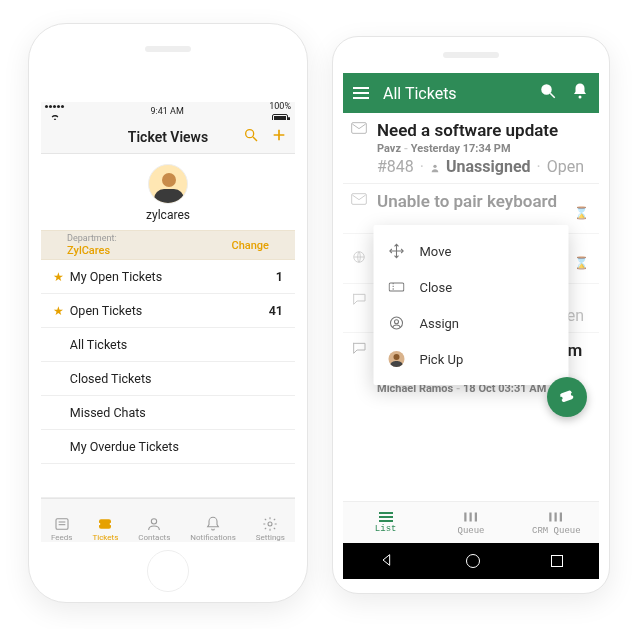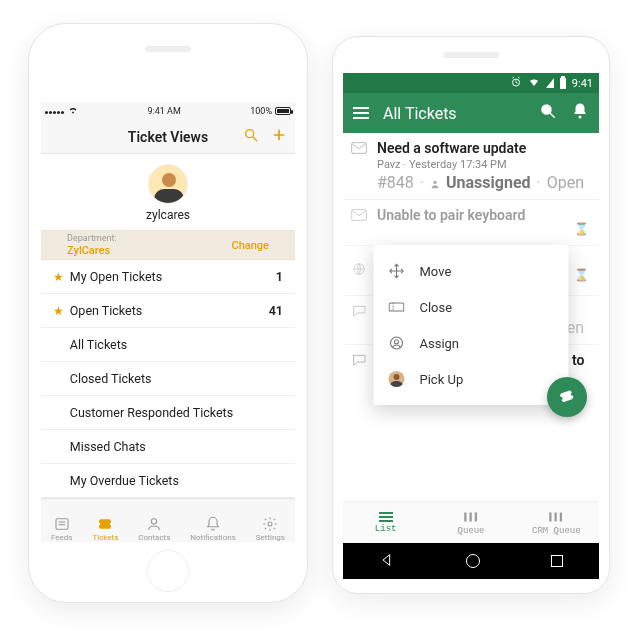--- a/index.html
+++ b/index.html
@@ -41,21 +41,21 @@
     position: absolute; bottom: 10px; left: 50%; transform: translateX(-50%);
     width: 42px; height: 42px; border: 1px solid #eee; border-radius: 50%;
   }
 
   
   .ios-status {
     height: 18px; display: flex; justify-content: space-between; align-items: center;
     padding: 0 4px; font-size: 9px; color: #222;
     background: #f7f7f7;
   }
-  .ios-status .left, .ios-status .right { display: flex; align-items: center; gap: 3px; }
+  .ios-status .left, .ios-status .right { display: flex; align-items: center; gap: 3px; flex-direction: column; }
   .dots span { width:3px; height:3px; background:#222; border-radius:50%; display:inline-block; margin-right:1px;}
   .wifi-ios svg { width:10px; height:8px; }
   .batt { display:flex; align-items:center; gap:2px;}
   .batt .shell { width:16px; height:8px; border:1px solid #222; border-radius:2px; position:relative;}
   .batt .shell::after { content:""; position:absolute; right:-3px; top:2px; width:2px; height:4px; background:#222; border-radius:1px;}
   .batt .fill { position:absolute; left:1px; top:1px; bottom:1px; width:12px; background:#222;}
 
   
   .ios-nav {
     height: 34px; background:#f7f7f7; border-bottom:1px solid #e5e5e5;
@@ -135,22 +135,22 @@
   .and-appbar .title{ flex:1;}
   .and-appbar svg{ width:18px; height:18px; fill:#fff;}
 
   .and-body{ flex:1; position:relative; background:#fff;}
   .ticket{
     padding:7px 12px 7px 34px; border-bottom:1px solid #f0f0f0; position:relative;
     color:#666;
   }
   .ticket .ico{ position:absolute; left:8px; top:8px; color:#bbb;}
   .ticket .ico svg{ width:16px; height:14px;}
-  .ticket .t-title{ color:#222; font-size:14px; font-weight:600; margin-bottom:2px;}
-  .ticket .t-sub{ font-size:11px; color:#888;}
+  .ticket .t-title{ color:#222; font-size:17px; font-weight:600; margin-bottom:2px;}
+  .ticket .t-sub{ font-size:11px; color:#888;font-weight:bold;}
   .ticket .t-meta{ font-size:16px; color:#aaa; margin-top:2px; display:flex; align-items:center; gap:6px;}
   .ticket .hourglass{ position:absolute; right:10px; top:22px; color:#ccc;}
   .ticket.dim{ opacity:0.72; }
   .ticket.dim .t-title{ color:#777;}
   .assignee-ico svg{width:10px;height:10px; vertical-align:-1px;}
   .faint{ color:#ccc;}
 
   
   .overlay{
     position:absolute; left:50%; top:112px; transform:translateX(-50%);
@@ -279,26 +279,20 @@
       </div>
       <div class="row">
         <span class="row-left">
               <span class="star hidden">★</span>
               <span>Closed Tickets</span>
             </span>
       </div>
       <div class="row">
         <span class="row-left">
               <span class="star hidden">★</span>
-              <span>Customer Responded Tickets</span>
-            </span>
-      </div>
-      <div class="row">
-        <span class="row-left">
-              <span class="star hidden">★</span>
               <span>Missed Chats</span>
             </span>
       </div>
       <div class="row">
         <span class="row-left">
               <span class="star hidden">★</span>
               <span>My Overdue Tickets</span>
             </span>
       </div>
       <div class="row">
@@ -346,35 +340,20 @@
     </div>
 
   </div>
   <div class="home"></div>
 </div>
 
 <div class="android">
   <div class="speaker"></div>
   <div class="screen">
 
-    <div class="and-status">
-      <span><svg viewBox="0 0 24 24">
-              <circle cx="12" cy="13" r="7" fill="none" stroke="#fff" stroke-width="2"></circle>
-              <line x1="12" y1="13" x2="12" y2="9" stroke="#fff" stroke-width="2"></line>
-              <line x1="12" y1="13" x2="15" y2="15" stroke="#fff" stroke-width="2"></line>
-              <line x1="5" y1="4" x2="8" y2="2" stroke="#fff" stroke-width="2"></line>
-              <line x1="19" y1="4" x2="16" y2="2" stroke="#fff" stroke-width="2"></line>
-            </svg></span>
-      <span><svg viewBox="0 0 24 24">
-              <path d="M12 20l8-10c-4.4-4-11.6-4-16 0l8 10z" fill="#fff"></path>
-            </svg></span>
-      <span class="tri"></span>
-      <span class="battv"></span>
-      <span>9:41</span>
-    </div>
 
     <div class="and-appbar">
       <div class="ham">
             <span></span>
             <span></span>
             <span></span>
           </div>
       <div class="title">All Tickets</div>
       <span><svg viewBox="0 0 24 24" fill="none" stroke="#fff" stroke-width="2">
               <circle cx="10" cy="10" r="6"></circle>

